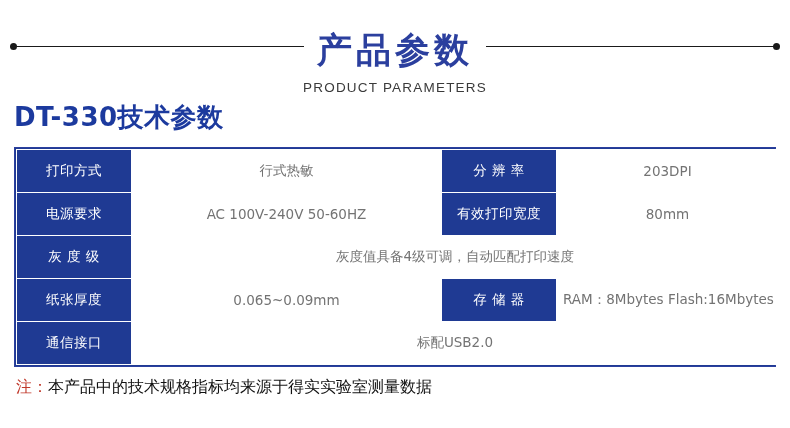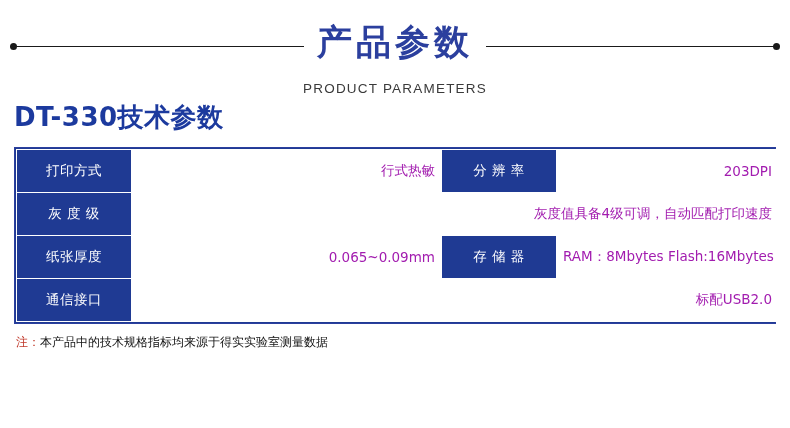--- a/index.html
+++ b/index.html
@@ -41,37 +41,37 @@
     height: 7px;
     border-radius: 50%;
     background: #1a1a1a;
   }
   .header-dot.left  { left: 10px; }
   .header-dot.right { right: 10px; }
   .header-titles {
     position: absolute;
     left: 0;
     right: 0;
-    top: 20px;
+    top: 28px;
     text-align: center;
   }
   .title-cn {
     font-size: 35px;
     font-weight: bold;
     color: #2b3f9e;
     letter-spacing: 4px;
     line-height: 44px;
     font-family: "DejaVu Sans", "Liberation Sans", sans-serif;
   }
   .title-en {
     font-size: 13.5px;
     color: #3a3a3a;
     letter-spacing: 1.2px;
     line-height: 22px;
-    margin-top: 14px;
+    margin-top: 5px;
   }
 
   
   .section-title {
     margin: 8px 0 0 14px;
     font-size: 26px;
     font-weight: bold;
     color: #1c3a9e;
     letter-spacing: 0.5px;
     font-family: "DejaVu Sans", "Liberation Sans", sans-serif;
@@ -103,28 +103,28 @@
   }
   td.label {
     background: #1f3a93;
     color: #ffffff;
     text-align: center;
     font-weight: normal;
     letter-spacing: 0.5px;
   }
   td.value {
     background: #ffffff;
-    color: #a21caf;
-    text-align: right;
+    color: #737373;
+    text-align: center;
     padding-left: 9px;
   }
 
   .note {
     margin: 10px 8px 0 16px;
-    font-size: 12px;
+    font-size: 16px;
     color: #111111;
     font-family: "DejaVu Sans", "Liberation Sans", sans-serif;
   }
   .note .note-mark {
     color: #c0392b;
   }
 </style>
 </head>
 <body>
 
@@ -152,20 +152,26 @@
         <col style="width:222px">
       </colgroup>
       <tbody>
         <tr>
           <td class="label">打印方式</td>
           <td class="value">行式热敏</td>
           <td class="label">分 辨 率</td>
           <td class="value">203DPI</td>
         </tr>
         <tr>
+          <td class="label">电源要求</td>
+          <td class="value">AC 100V-240V  50-60HZ</td>
+          <td class="label">有效打印宽度</td>
+          <td class="value">80mm</td>
+        </tr>
+        <tr>
           <td class="label">灰 度 级</td>
           <td class="value" colspan="3">灰度值具备4级可调，自动匹配打印速度</td>
         </tr>
         <tr>
           <td class="label">纸张厚度</td>
           <td class="value">0.065~0.09mm</td>
           <td class="label">存 储 器</td>
           <td class="value">RAM：8Mbytes  Flash:16Mbytes</td>
         </tr>
         <tr>

